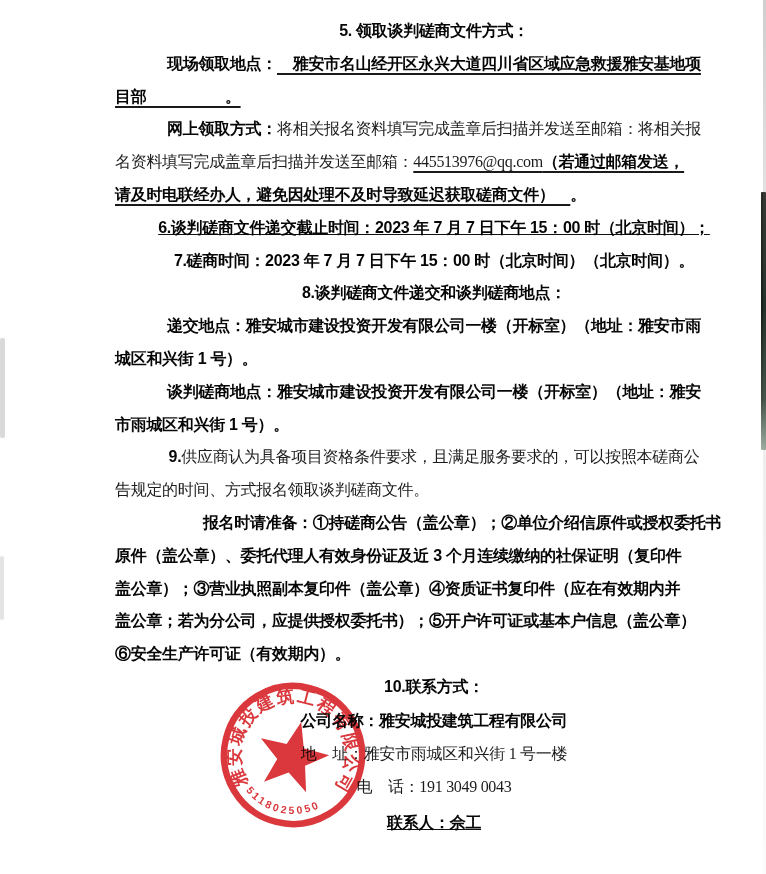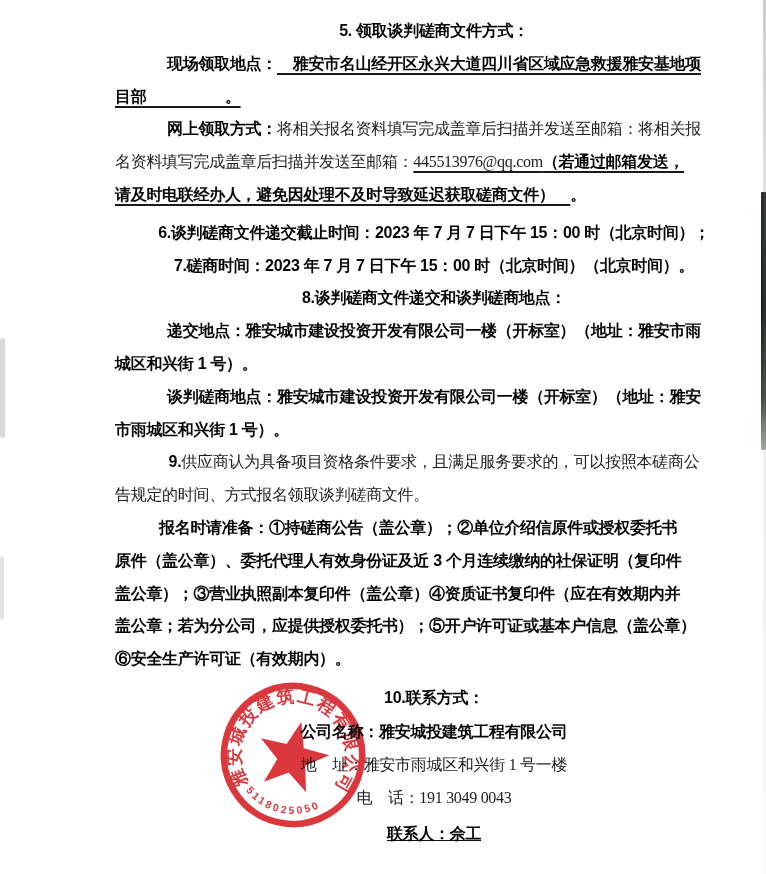--- a/index.html
+++ b/index.html
@@ -5,31 +5,31 @@
   html,body{margin:0;padding:0;}
   body{
     width:766px;height:874px;position:relative;overflow:hidden;
     background:#ffffff;
     font-family:"Liberation Sans",sans-serif;
   }
   #doc{
     position:absolute;left:115px;top:15px;width:606px;color:#111;
   }
   .para{margin:0;}
-  .para:nth-of-type(4){margin-top:5px;}
-  .para:nth-of-type(11){margin-top:6px;}
+  .para:nth-of-type(4){text-decoration:underline;}
+  .para:nth-of-type(11){}
   .para:nth-of-type(12){margin-top:1px;}
   .para:nth-of-type(14){margin-top:1px;}
   .para:nth-of-type(15){margin-top:3px;text-decoration:underline;}
   .line{
     white-space:pre;height:32.8px;line-height:32.8px;
     font-size:16px;letter-spacing:-0.3px;
   }
   .in1{padding-left:32px;text-align:center;}
-  .in2{padding-left:44px;}
+  .in2{padding-left:44px;text-align:right;}
   .bd{font-weight:700;color:#060606;}
   .rg{font-weight:400;color:#1c1c1c;font-family:Liberation Serif, serif;}
   .sf{font-family:"Liberation Serif",serif;}
   .ul{
     text-decoration:underline;
     text-underline-offset:4px;
     text-decoration-thickness:1.6px;
     text-decoration-color:#1a1a1a;
   }
   #seal{

